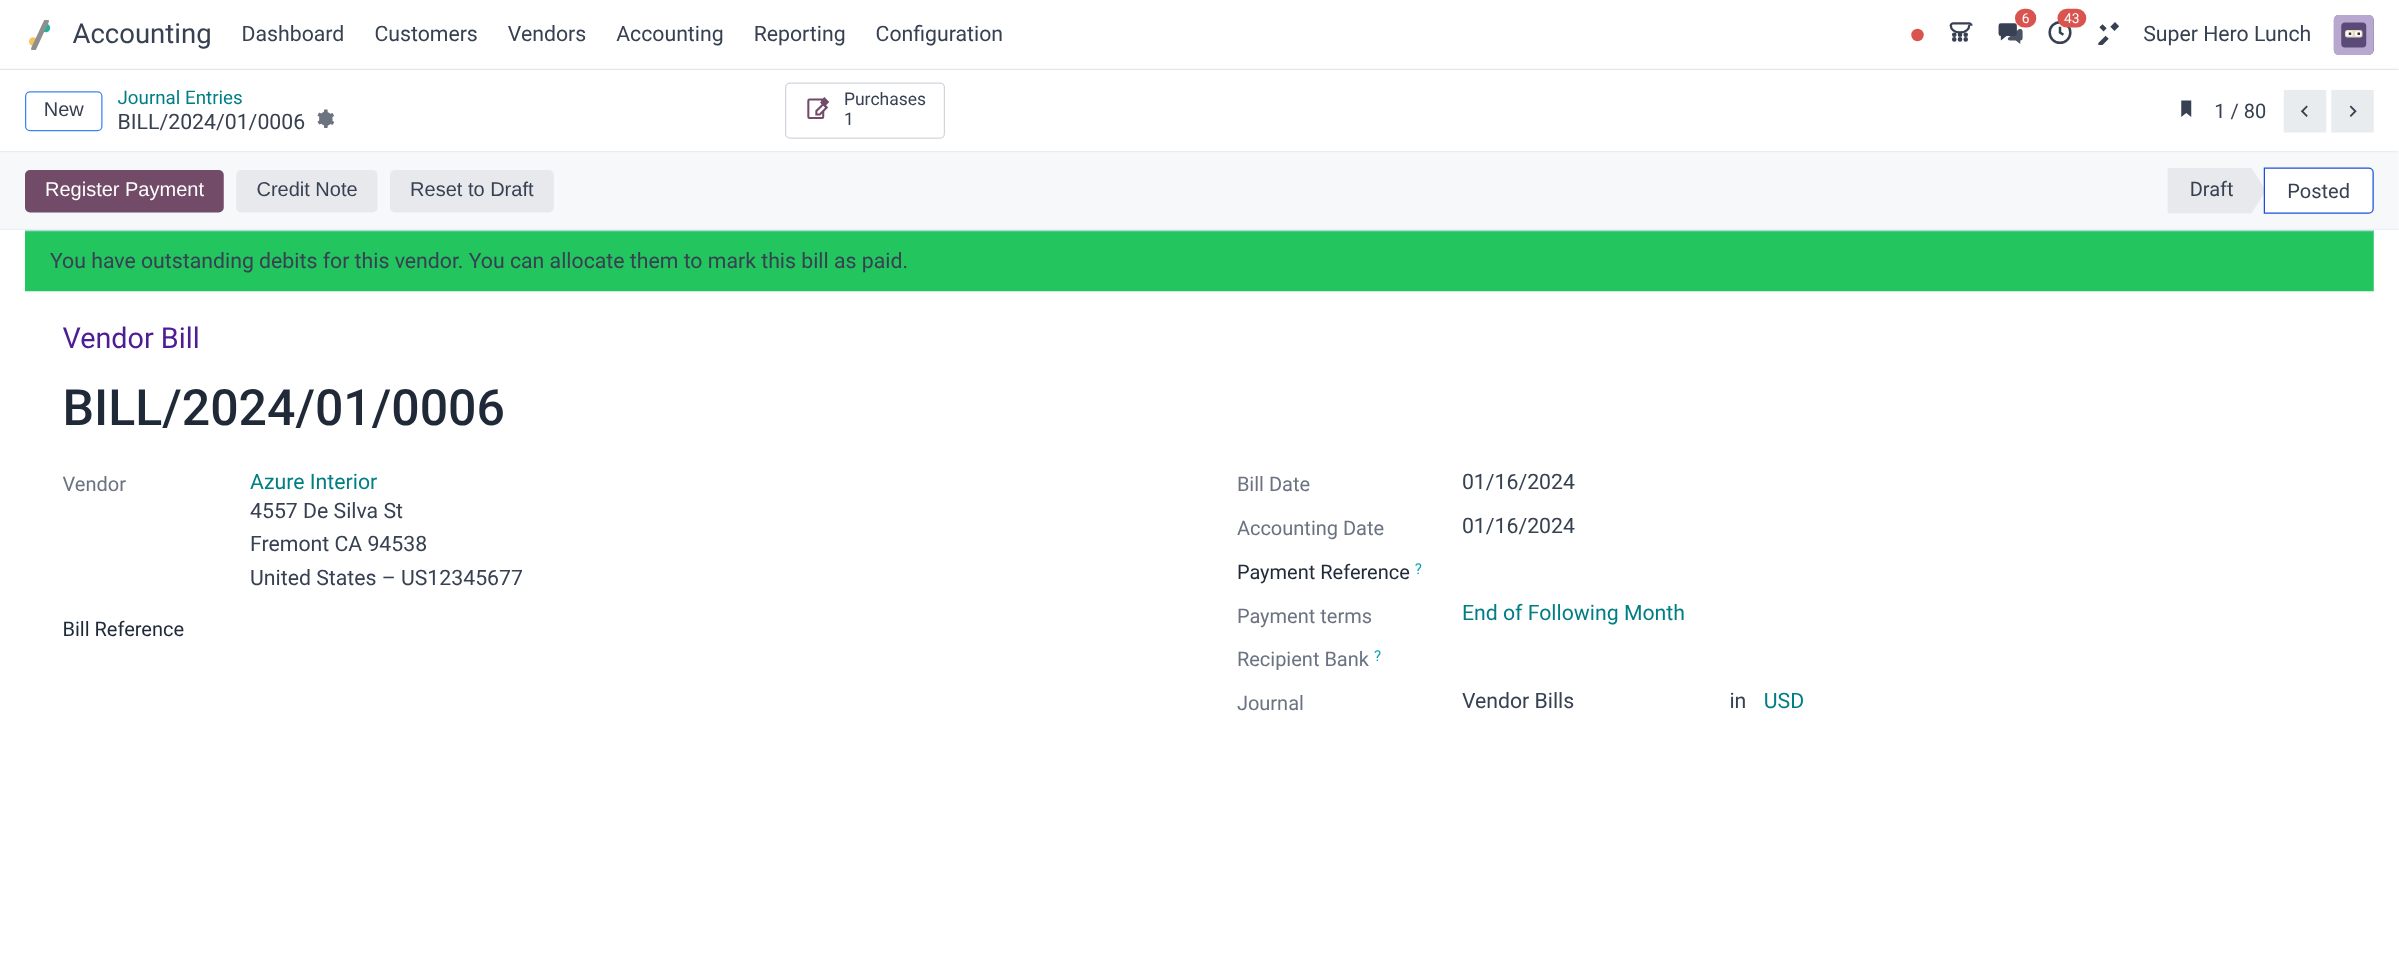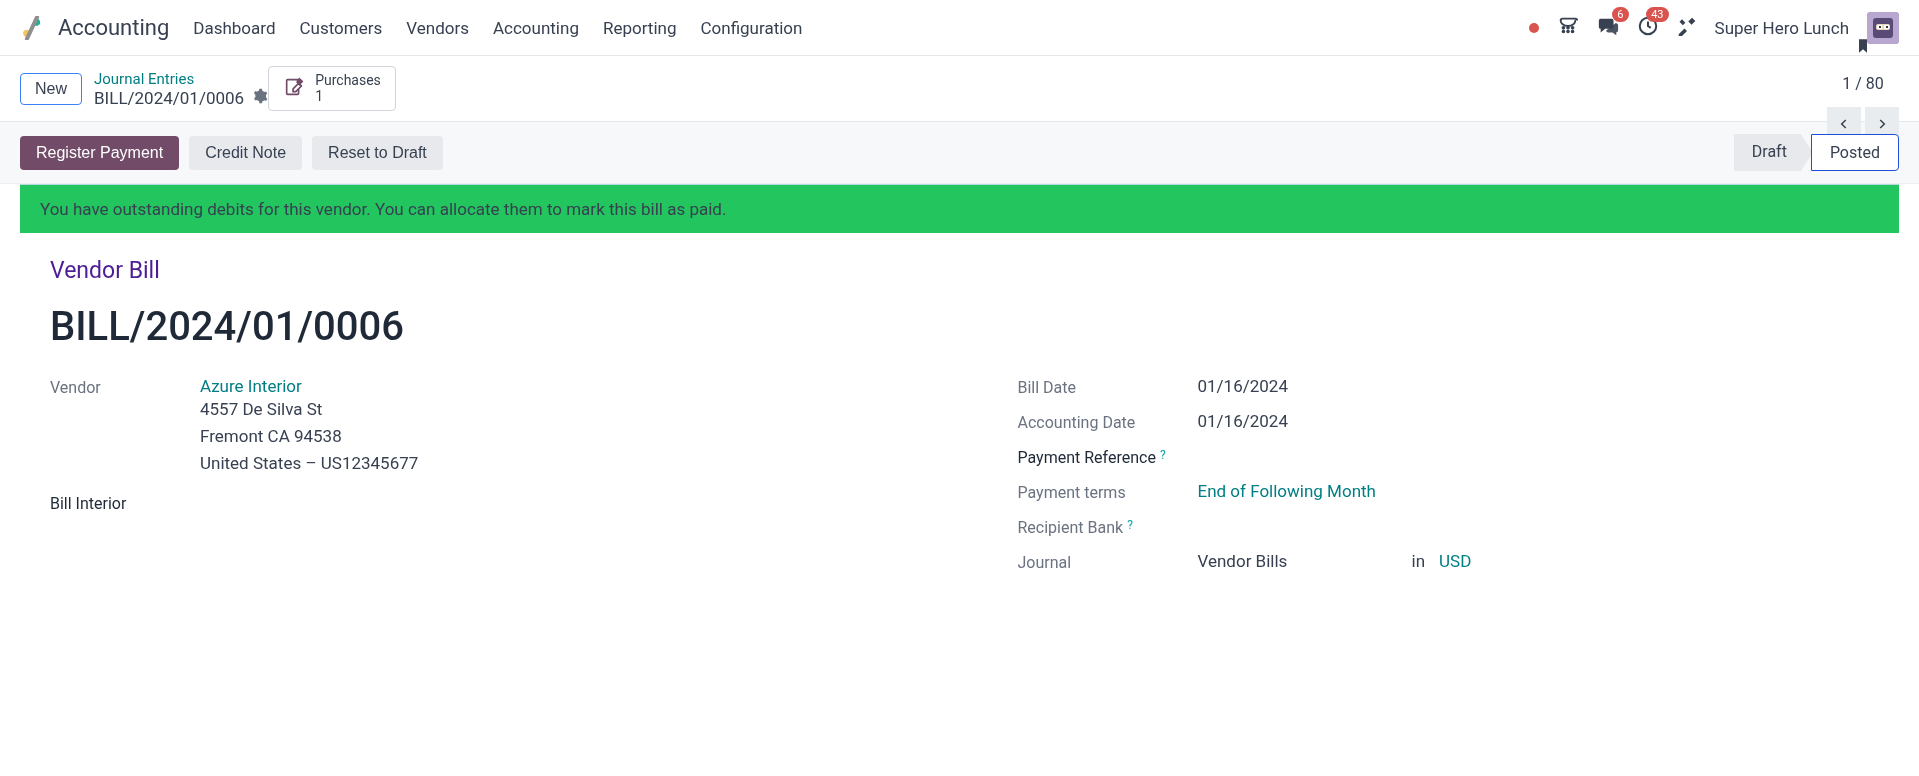--- a/index.html
+++ b/index.html
@@ -17,27 +17,27 @@
   .user-name { font-size: 17px; color: #374151; }
   .avatar { width: 32px; height: 32px; border-radius: 4px; background: linear-gradient(135deg,#8b7bb8,#6b5b95); display:flex; align-items:center; justify-content:center; overflow:hidden; }
   
   .subbar { display: flex; align-items: center; padding: 10px 20px; border-bottom: 1px solid #e5e7eb; height: 66px; }
   .new-btn { border: 1px solid #3b82f6; background: #fff; padding: 6px 14px; border-radius: 4px; font-size: 16px; color: #374151; cursor: pointer; }
   .breadcrumb-col { margin-left: 12px; }
   .breadcrumb-link { color: #017e84; font-size: 15px; cursor: pointer; }
   .breadcrumb-current { font-size: 17px; color: #374151; display: inline-flex; align-items: center; gap: 8px; }
   .gear-icon { color: #6b7280; cursor: pointer; }
   
-  .smart-btn { display: flex; align-items: center; border: 1px solid #d1d5db; border-radius: 4px; padding: 6px 14px; gap: 10px; cursor: pointer; }
+  .smart-btn { display: flex; align-items: center; border: 1px solid #d1d5db; border-radius: 4px; padding: 6px 14px; gap: 10px; cursor: pointer; margin-left: 360px; }
   .smart-btn .sb-icon { color: #714b67; }
   .smart-btn .sb-text { display:flex; flex-direction:column; line-height:1.1; }
   .smart-btn .sb-label { font-size:14px; color:#374151; }
   .smart-btn .sb-count { font-size:14px; color:#374151; }
   
-  .subbar-right { margin-left: auto; display: flex; align-items: center; gap: 14px; flex-direction: column; }
+  .subbar-right { margin-left: auto; display: flex; align-items: center; gap: 14px; }
   .bookmark-icon { color: #374151; cursor: pointer; }
   .pager-text { font-size: 16px; color: #374151; }
   .pager-btn { width: 34px; height: 34px; background: #e9ecef; border: none; display:flex; align-items:center; justify-content:center; cursor:pointer; color:#374151; }
   .pager-btns { display:flex; gap:0; }
   .pager-btns .pager-btn + .pager-btn { margin-left: 4px; }
   
   .actionbar { display:flex; align-items:center; padding: 12px 20px; background: #f7f8fa; border-bottom: 1px solid #eceef1; }
   .btn-primary { background: #714b67; color:#fff; border:none; padding:8px 16px; border-radius:4px; font-size:16px; cursor:pointer; }
   .btn-secondary { background:#e7e9ed; color:#374151; border:none; padding:8px 16px; border-radius:4px; font-size:16px; cursor:pointer; margin-left:10px; }
   .status-pills { margin-left:auto; display:flex; }
@@ -56,21 +56,21 @@
   .col { flex:1; }
   .frow { display:flex; margin-bottom:14px; align-items:flex-start; }
   .flabel { width:150px; color:#6b7280; font-size:16px; padding-top:2px; }
   .flabel.strong { color:#1f2937; }
   .fvalue { flex:1; font-size:17px; color:#374151; }
   .link { color:#017e84; cursor:pointer; }
   .addr-line { color:#374151; line-height:1.6; }
   .help-q { color:#0aa5ab; font-size:12px; vertical-align: top; margin-left:4px; cursor:pointer; }
   .inline-in { color:#374151; margin: 0 14px; }
   
-  .col-right .frow .flabel { width:180px;margin-left:28px; }
+  .col-right .frow .flabel { width:180px; }
 </style>
 </head>
 <body>
 
 <div class="topbar">
   <div class="logo-slash">
     <svg viewBox="0 0 24 24" width="24" height="24">
       <rect x="3" y="14" width="7" height="7" rx="3.5" fill="#f6c560" transform="rotate(-20 6 17)"></rect>
       <rect x="13" y="3" width="7" height="7" rx="3.5" fill="#1fb19b" transform="rotate(-20 16 6)"></rect>
       <rect x="10" y="-2" width="4" height="28" rx="2" fill="#8f8f8f" transform="rotate(25 12 12)"></rect>
@@ -206,21 +206,21 @@
       <div class="frow">
         <div class="flabel">Vendor</div>
         <div class="fvalue">
           <div class="link">Azure Interior</div>
           <div class="addr-line">4557 De Silva St</div>
           <div class="addr-line">Fremont CA 94538</div>
           <div class="addr-line">United States – US12345677</div>
         </div>
       </div>
       <div class="frow">
-        <div class="flabel strong">Bill Interior</div>
+        <div class="flabel strong">Bill Reference</div>
         <div class="fvalue"></div>
       </div>
     </div>
 
     <div class="col col-right">
       <div class="frow">
         <div class="flabel">Bill Date</div>
         <div class="fvalue">01/16/2024</div>
       </div>
       <div class="frow">

